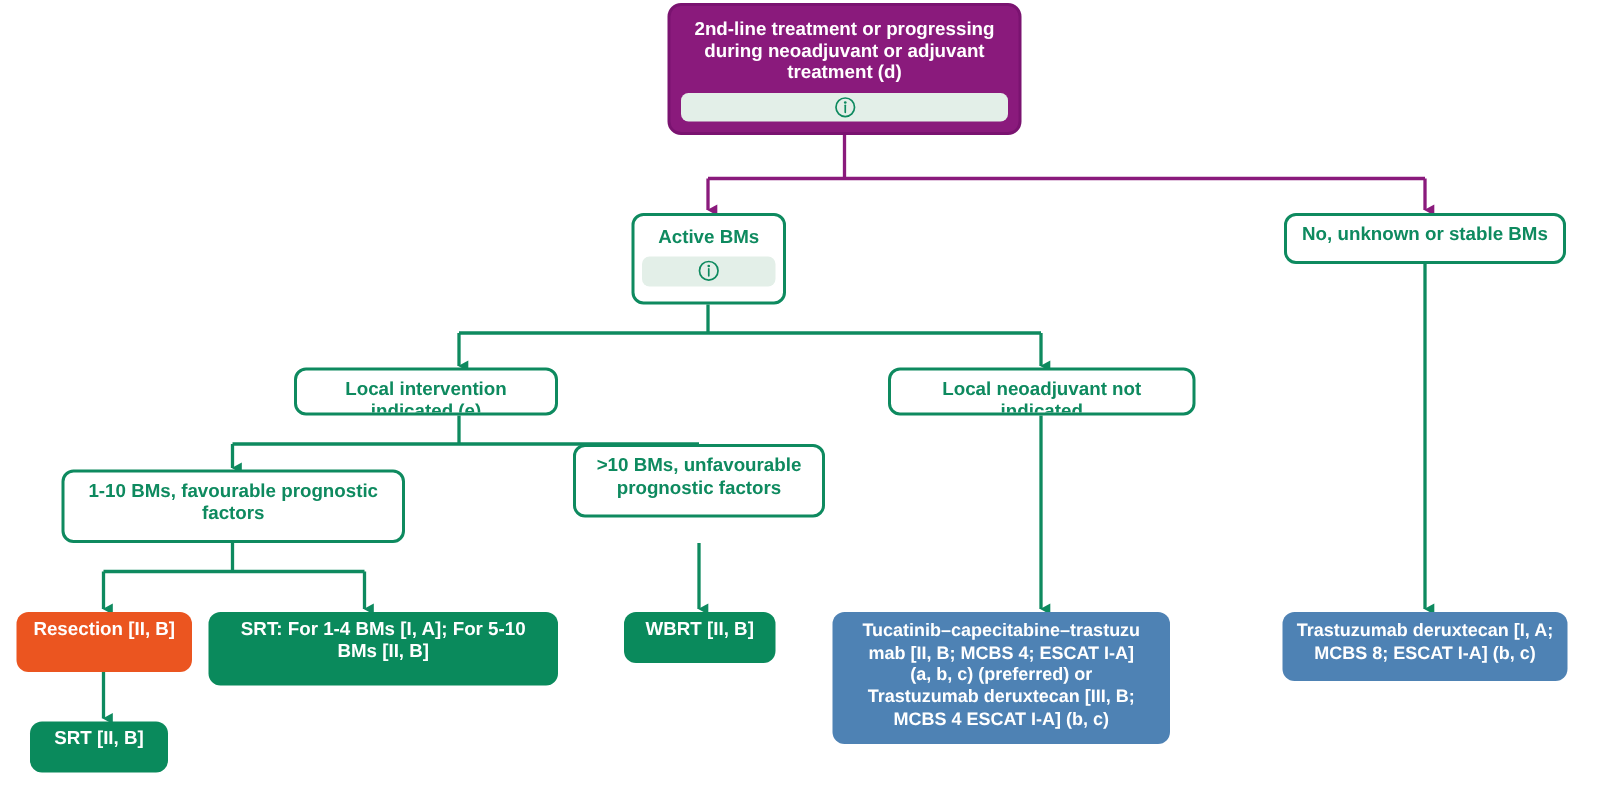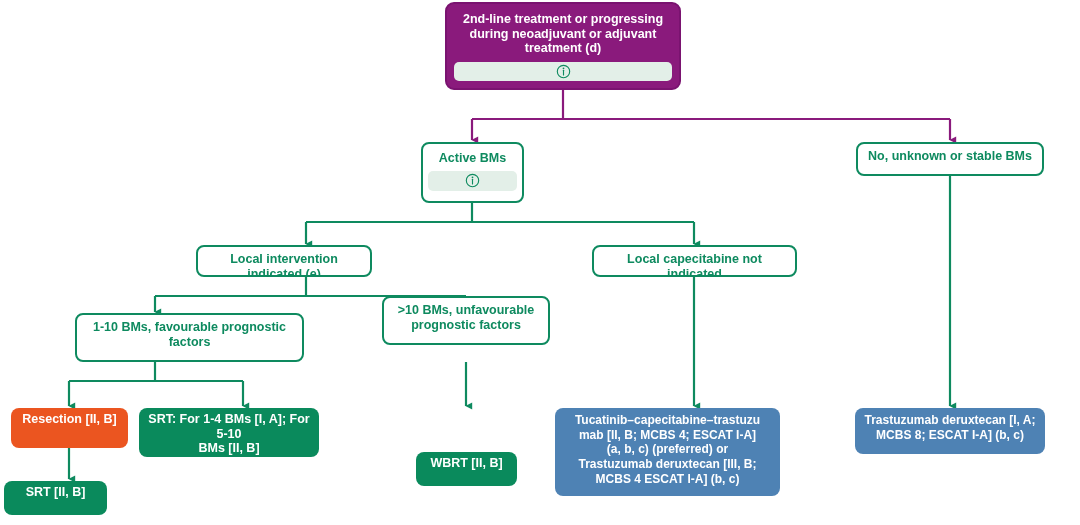--- a/index.html
+++ b/index.html
@@ -207,47 +207,47 @@
 
   <div class="node node-outline" style="left:856px; top:142px; width:188px; height:34px;">
     <span class="label">No, unknown  or stable BMs</span>
   </div>
 
   <div class="node node-outline" style="left:196px; top:245px; width:176px; height:32px;">
     <span class="label">Local intervention indicated (e)</span>
   </div>
 
   <div class="node node-outline" style="left:592px; top:245px; width:205px; height:32px;">
-    <span class="label">Local capecitabine not indicated</span>
-  </div>
-
-  <div class="node node-outline" style="left:41px; top:313px; width:229px; height:49px;margin-left:34px;">
+    <span class="label">Local neoadjuvant not indicated</span>
+  </div>
+
+  <div class="node node-outline" style="left:41px; top:313px; width:229px; height:49px;">
     <span class="label">1-10 BMs, favourable prognostic
 factors</span>
   </div>
 
   <div class="node node-outline" style="left:382px; top:296px; width:168px; height:49px;">
     <span class="label">&gt;10 BMs, unfavourable
 prognostic factors</span>
   </div>
 
   <div class="node node-orange" style="left:11px; top:408px; width:117px; height:40px;">
     <span class="label">Resection [II, B]</span>
   </div>
 
-  <div class="node node-green" style="left:139px; top:408px; width:180px; height:49px;">
+  <div class="node node-green" style="left:139px; top:408px; width:233px; height:49px;">
     <span class="label">SRT: For 1-4 BMs [I, A]; For 5-10
 BMs [II, B]</span>
   </div>
 
-  <div class="node node-green" style="left:416px; top:408px; width:101px; height:34px;margin-top:44px;">
+  <div class="node node-green" style="left:416px; top:408px; width:101px; height:34px;">
     <span class="label">WBRT [II, B]</span>
   </div>
 
-  <div class="node node-green" style="left:4px; top:481px; width:103px; height:34px;">
+  <div class="node node-green" style="left:20px; top:481px; width:92px; height:34px;">
     <span class="label">SRT [II, B]</span>
   </div>
 
   <div class="node node-blue" style="left:555px; top:408px; width:225px; height:88px;">
     <span class="label">Tucatinib–capecitabine–trastuzu
 mab [II, B; MCBS 4; ESCAT I-A]
 (a, b, c) (preferred) or
 Trastuzumab deruxtecan [III, B;
 MCBS 4 ESCAT I-A] (b, c)</span>
   </div>

